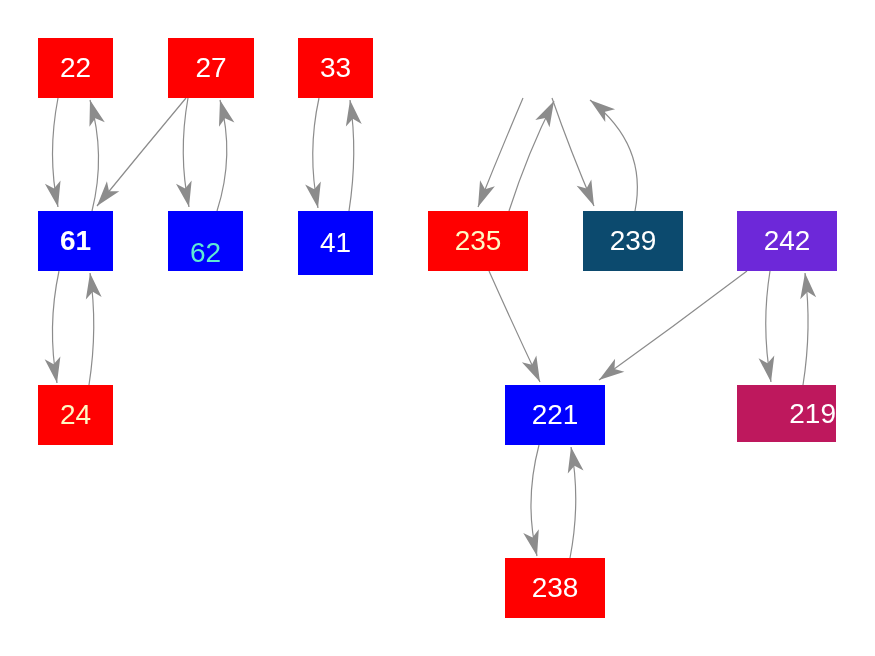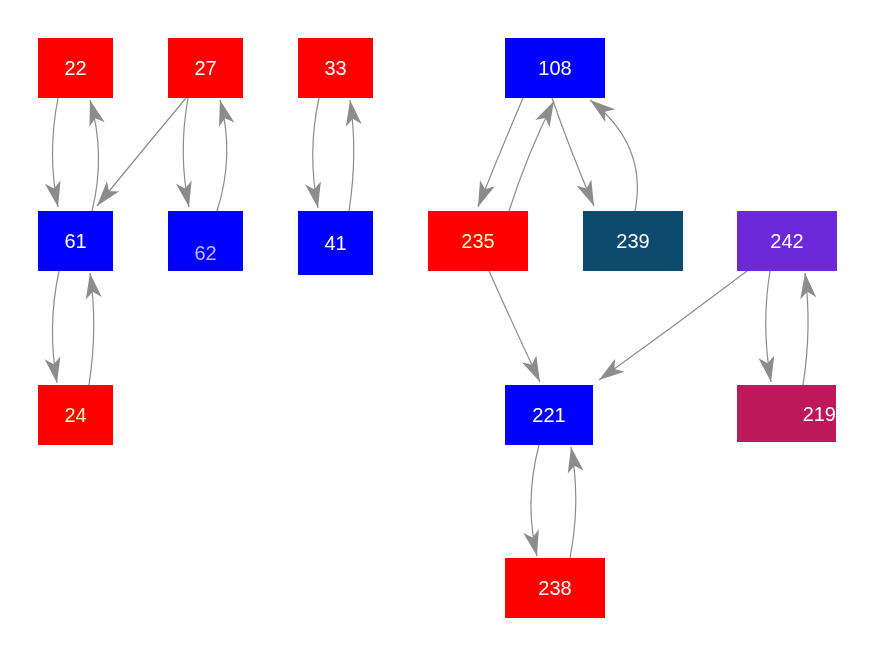--- a/index.html
+++ b/index.html
@@ -31,21 +31,21 @@
   }
   .node {
     position: absolute;
     display: flex;
     align-items: center;
     justify-content: center;
     box-sizing: border-box;
     cursor: default;
   }
   .node span {
-    font-size: 20px;
+    font-size: 28px;
     line-height: 1;
     user-select: none;
   }
 </style>
 </head>
 <body>
 
 <div class="canvas" style="background: rgb(255, 255, 255);">
   <svg class="edge-layer" id="edge-layer" viewBox="0 0 875 656" xmlns="http://www.w3.org/2000/svg">
     <defs>
@@ -70,51 +70,48 @@
       <path class="edge" d="M 803,385 Q 812,328 805,273" stroke="#8c8c8c" marker-end="url(#arrow)"></path>
       <path class="edge" d="M 539,445 Q 524,502 537,556" stroke="#8c8c8c" marker-end="url(#arrow)"></path>
       <path class="edge" d="M 570,558 Q 581,501 571,447" stroke="#8c8c8c" marker-end="url(#arrow)"></path>
       <path class="edge" d="M 59,271 Q 47,327 57,383" stroke="#8c8c8c" marker-end="url(#arrow)"></path>
       <path class="edge" d="M 89,385 Q 98,327 90,273" stroke="#8c8c8c" marker-end="url(#arrow)"></path>
     </svg>
   <div class="node-layer" id="node-layer">
       <div class="node" style="left: 38px; top: 38px; width: 75px; height: 60px; background: rgb(255, 0, 0);">
         <span style="color: rgb(255, 255, 255);">22</span>
       </div>
-      <div class="node" style="left: 168px; top: 38px; width: 75px; height: 60px; background: rgb(255, 0, 0);">
+      <div class="node" style="left: 168px; top: 38px; width: 86px; height: 60px; background: rgb(255, 0, 0);">
         <span style="color: rgb(255, 255, 255);">27</span>
       </div>
       <div class="node" style="left: 298px; top: 38px; width: 75px; height: 60px; background: rgb(255, 0, 0);">
         <span style="color: rgb(255, 255, 255);">33</span>
       </div>
-      <div class="node" style="left: 505px; top: 38px; width: 100px; height: 60px; background: rgb(0, 0, 255);">
-        <span style="color: rgb(255, 255, 255);">108</span>
-      </div>
       <div class="node" style="left: 38px; top: 211px; width: 75px; height: 60px; background: rgb(0, 0, 255);">
-        <span style="color: rgb(255, 255, 255);">61</span>
+        <span style="color: rgb(255, 255, 255); font-weight: bold;">61</span>
       </div>
       <div class="node" style="left: 168px; top: 211px; width: 75px; height: 60px; background: rgb(0, 0, 255);">
-        <span style="color: #c4b5fd; margin-top: 23px;">62</span>
+        <span style="color: #5eead4; margin-top: 23px;">62</span>
       </div>
       <div class="node" style="left: 298px; top: 211px; width: 75px; height: 64px; background: rgb(0, 0, 255);">
         <span style="color: rgb(255, 255, 255);">41</span>
       </div>
       <div class="node" style="left: 428px; top: 211px; width: 100px; height: 60px; background: rgb(255, 0, 0);">
         <span style="color: #fef9c3;">235</span>
       </div>
       <div class="node" style="left: 583px; top: 211px; width: 100px; height: 60px; background: #0c4a6e;">
         <span style="color: rgb(255, 255, 255);">239</span>
       </div>
       <div class="node" style="left: 737px; top: 211px; width: 100px; height: 60px; background: #6d28d9;">
         <span style="color: rgb(255, 255, 255);">242</span>
       </div>
       <div class="node" style="left: 38px; top: 385px; width: 75px; height: 60px; background: rgb(255, 0, 0);">
         <span style="color: #fef9c3;">24</span>
       </div>
-      <div class="node" style="left: 505px; top: 385px; width: 88px; height: 60px; background: rgb(0, 0, 255);">
+      <div class="node" style="left: 505px; top: 385px; width: 100px; height: 60px; background: rgb(0, 0, 255);">
         <span style="color: rgb(255, 255, 255);">221</span>
       </div>
       <div class="node" style="left: 737px; top: 385px; width: 99px; height: 57px; background: #be185d; justify-content: flex-end;">
         <span style="color: rgb(255, 255, 255);">219</span>
       </div>
       <div class="node" style="left: 505px; top: 558px; width: 100px; height: 60px; background: rgb(255, 0, 0);">
         <span style="color: rgb(255, 255, 255);">238</span>
       </div>
     </div>
 </div>

